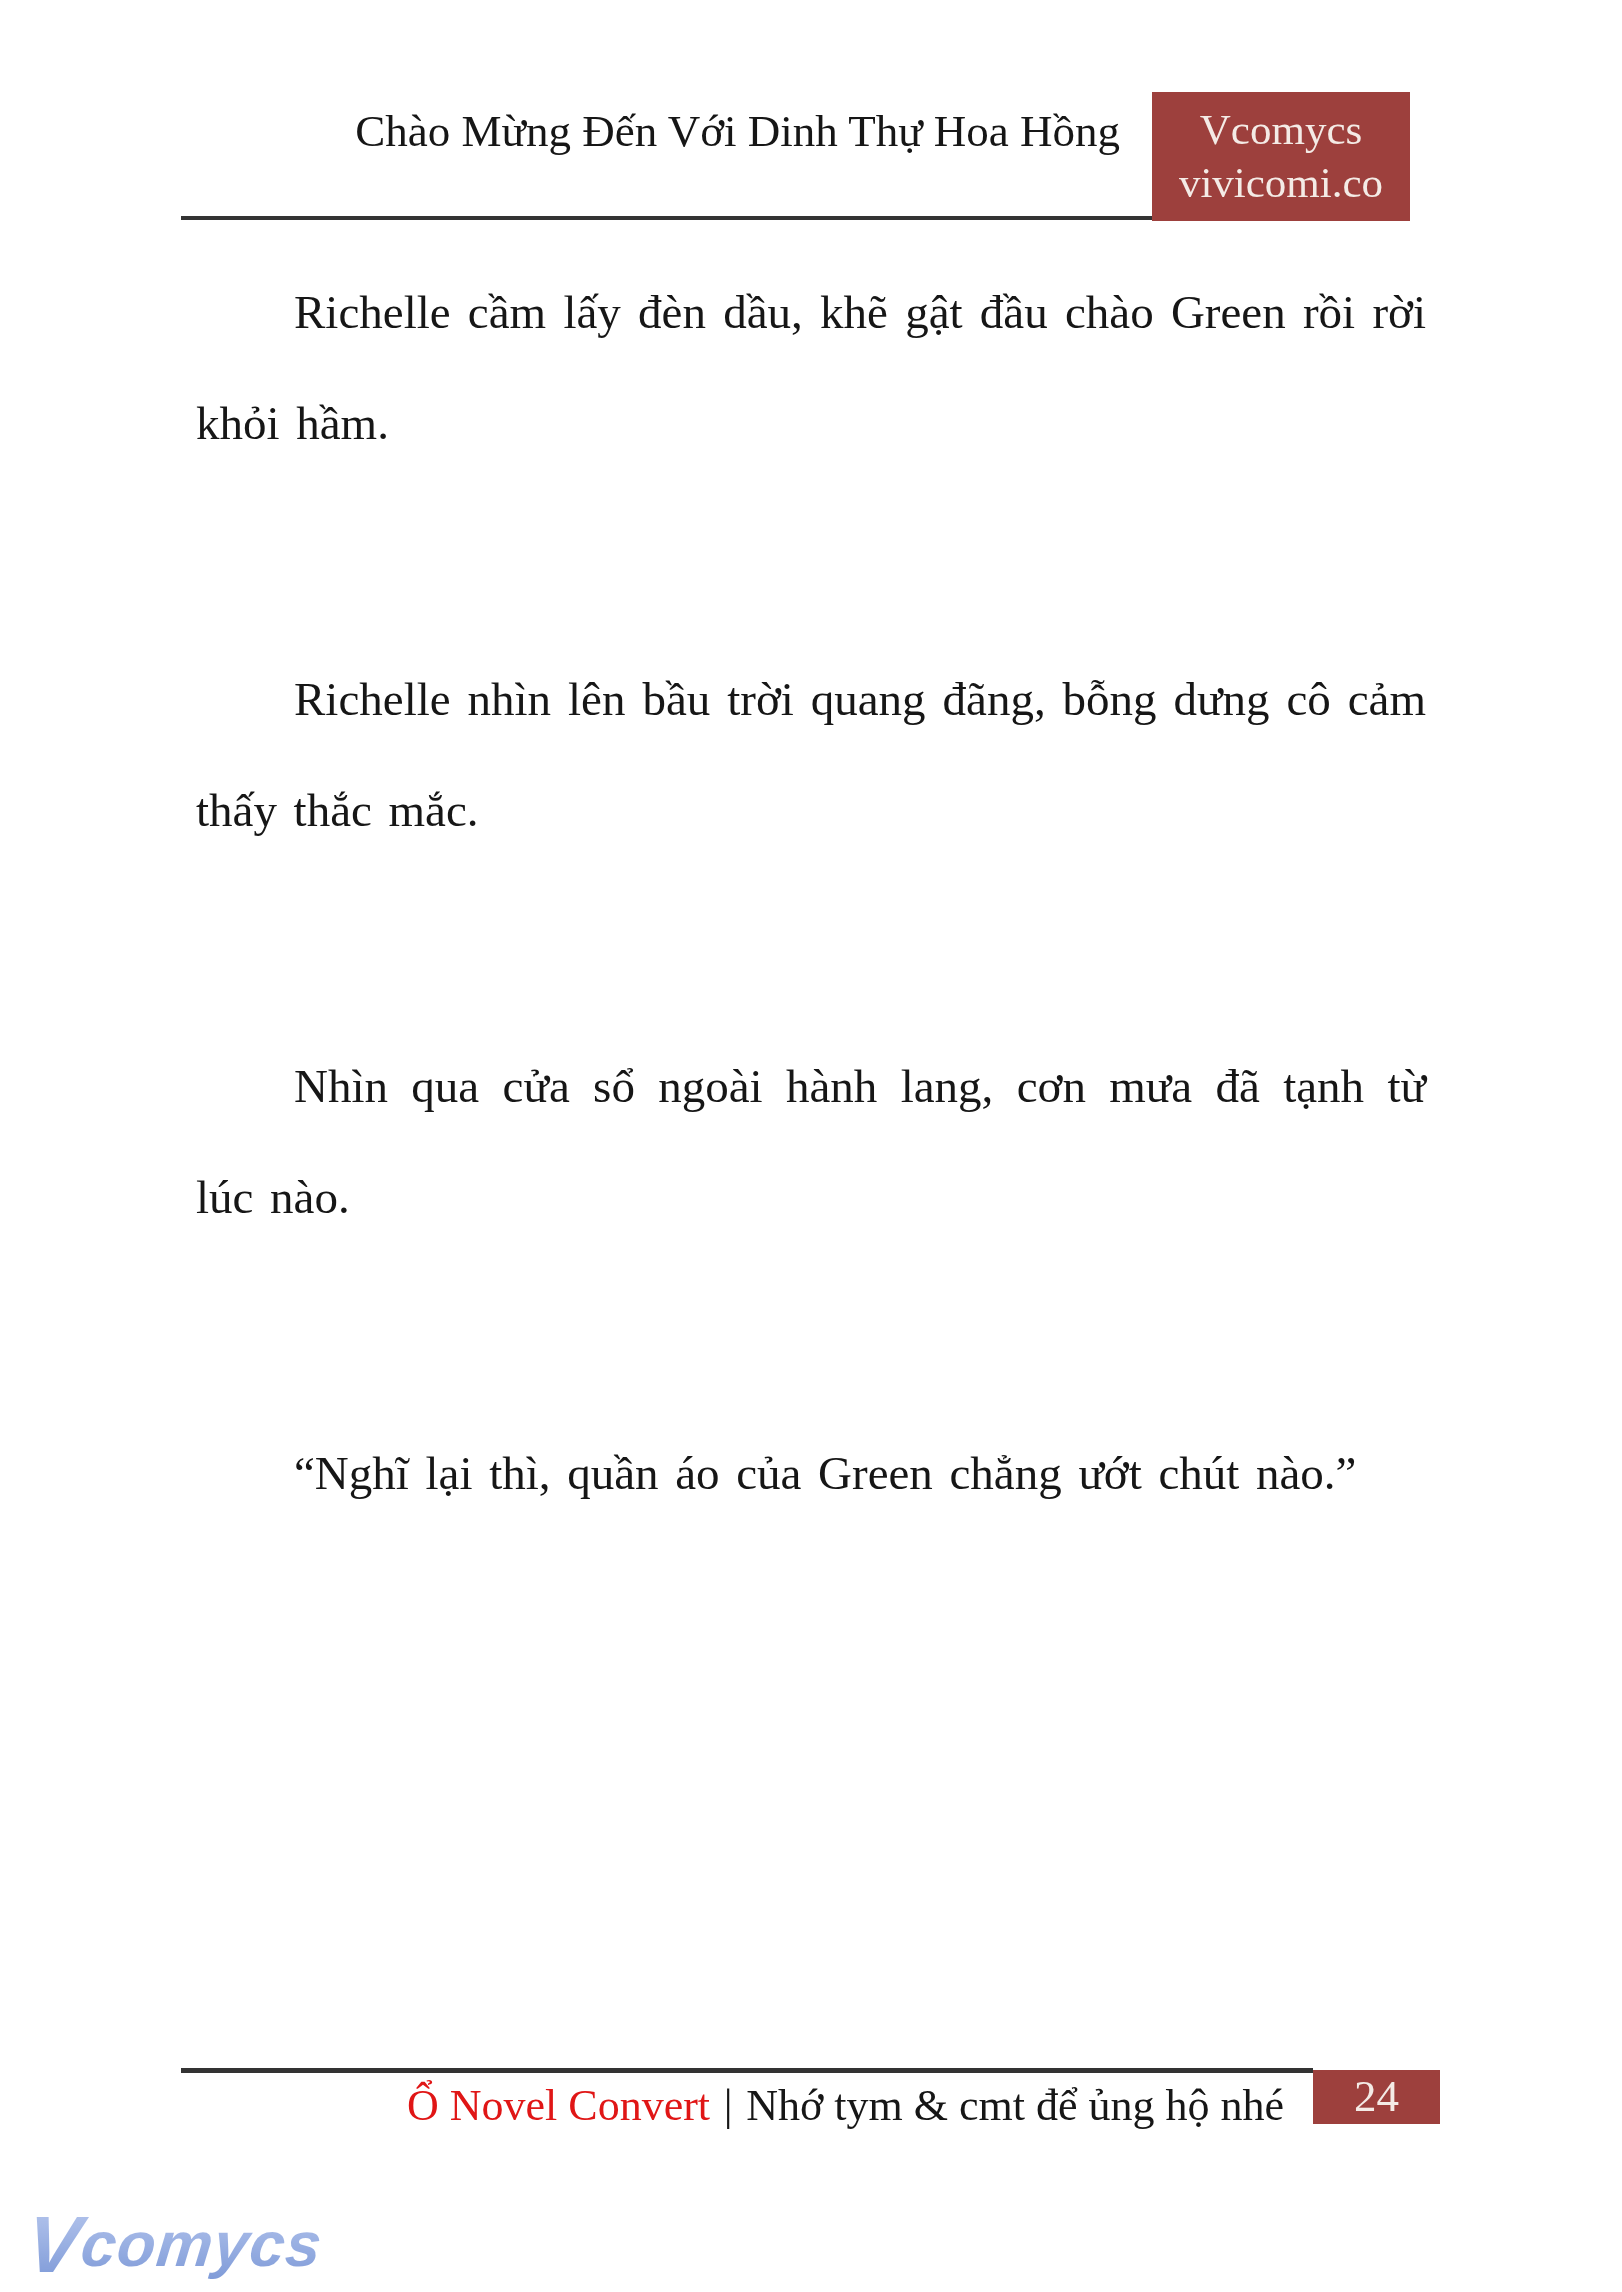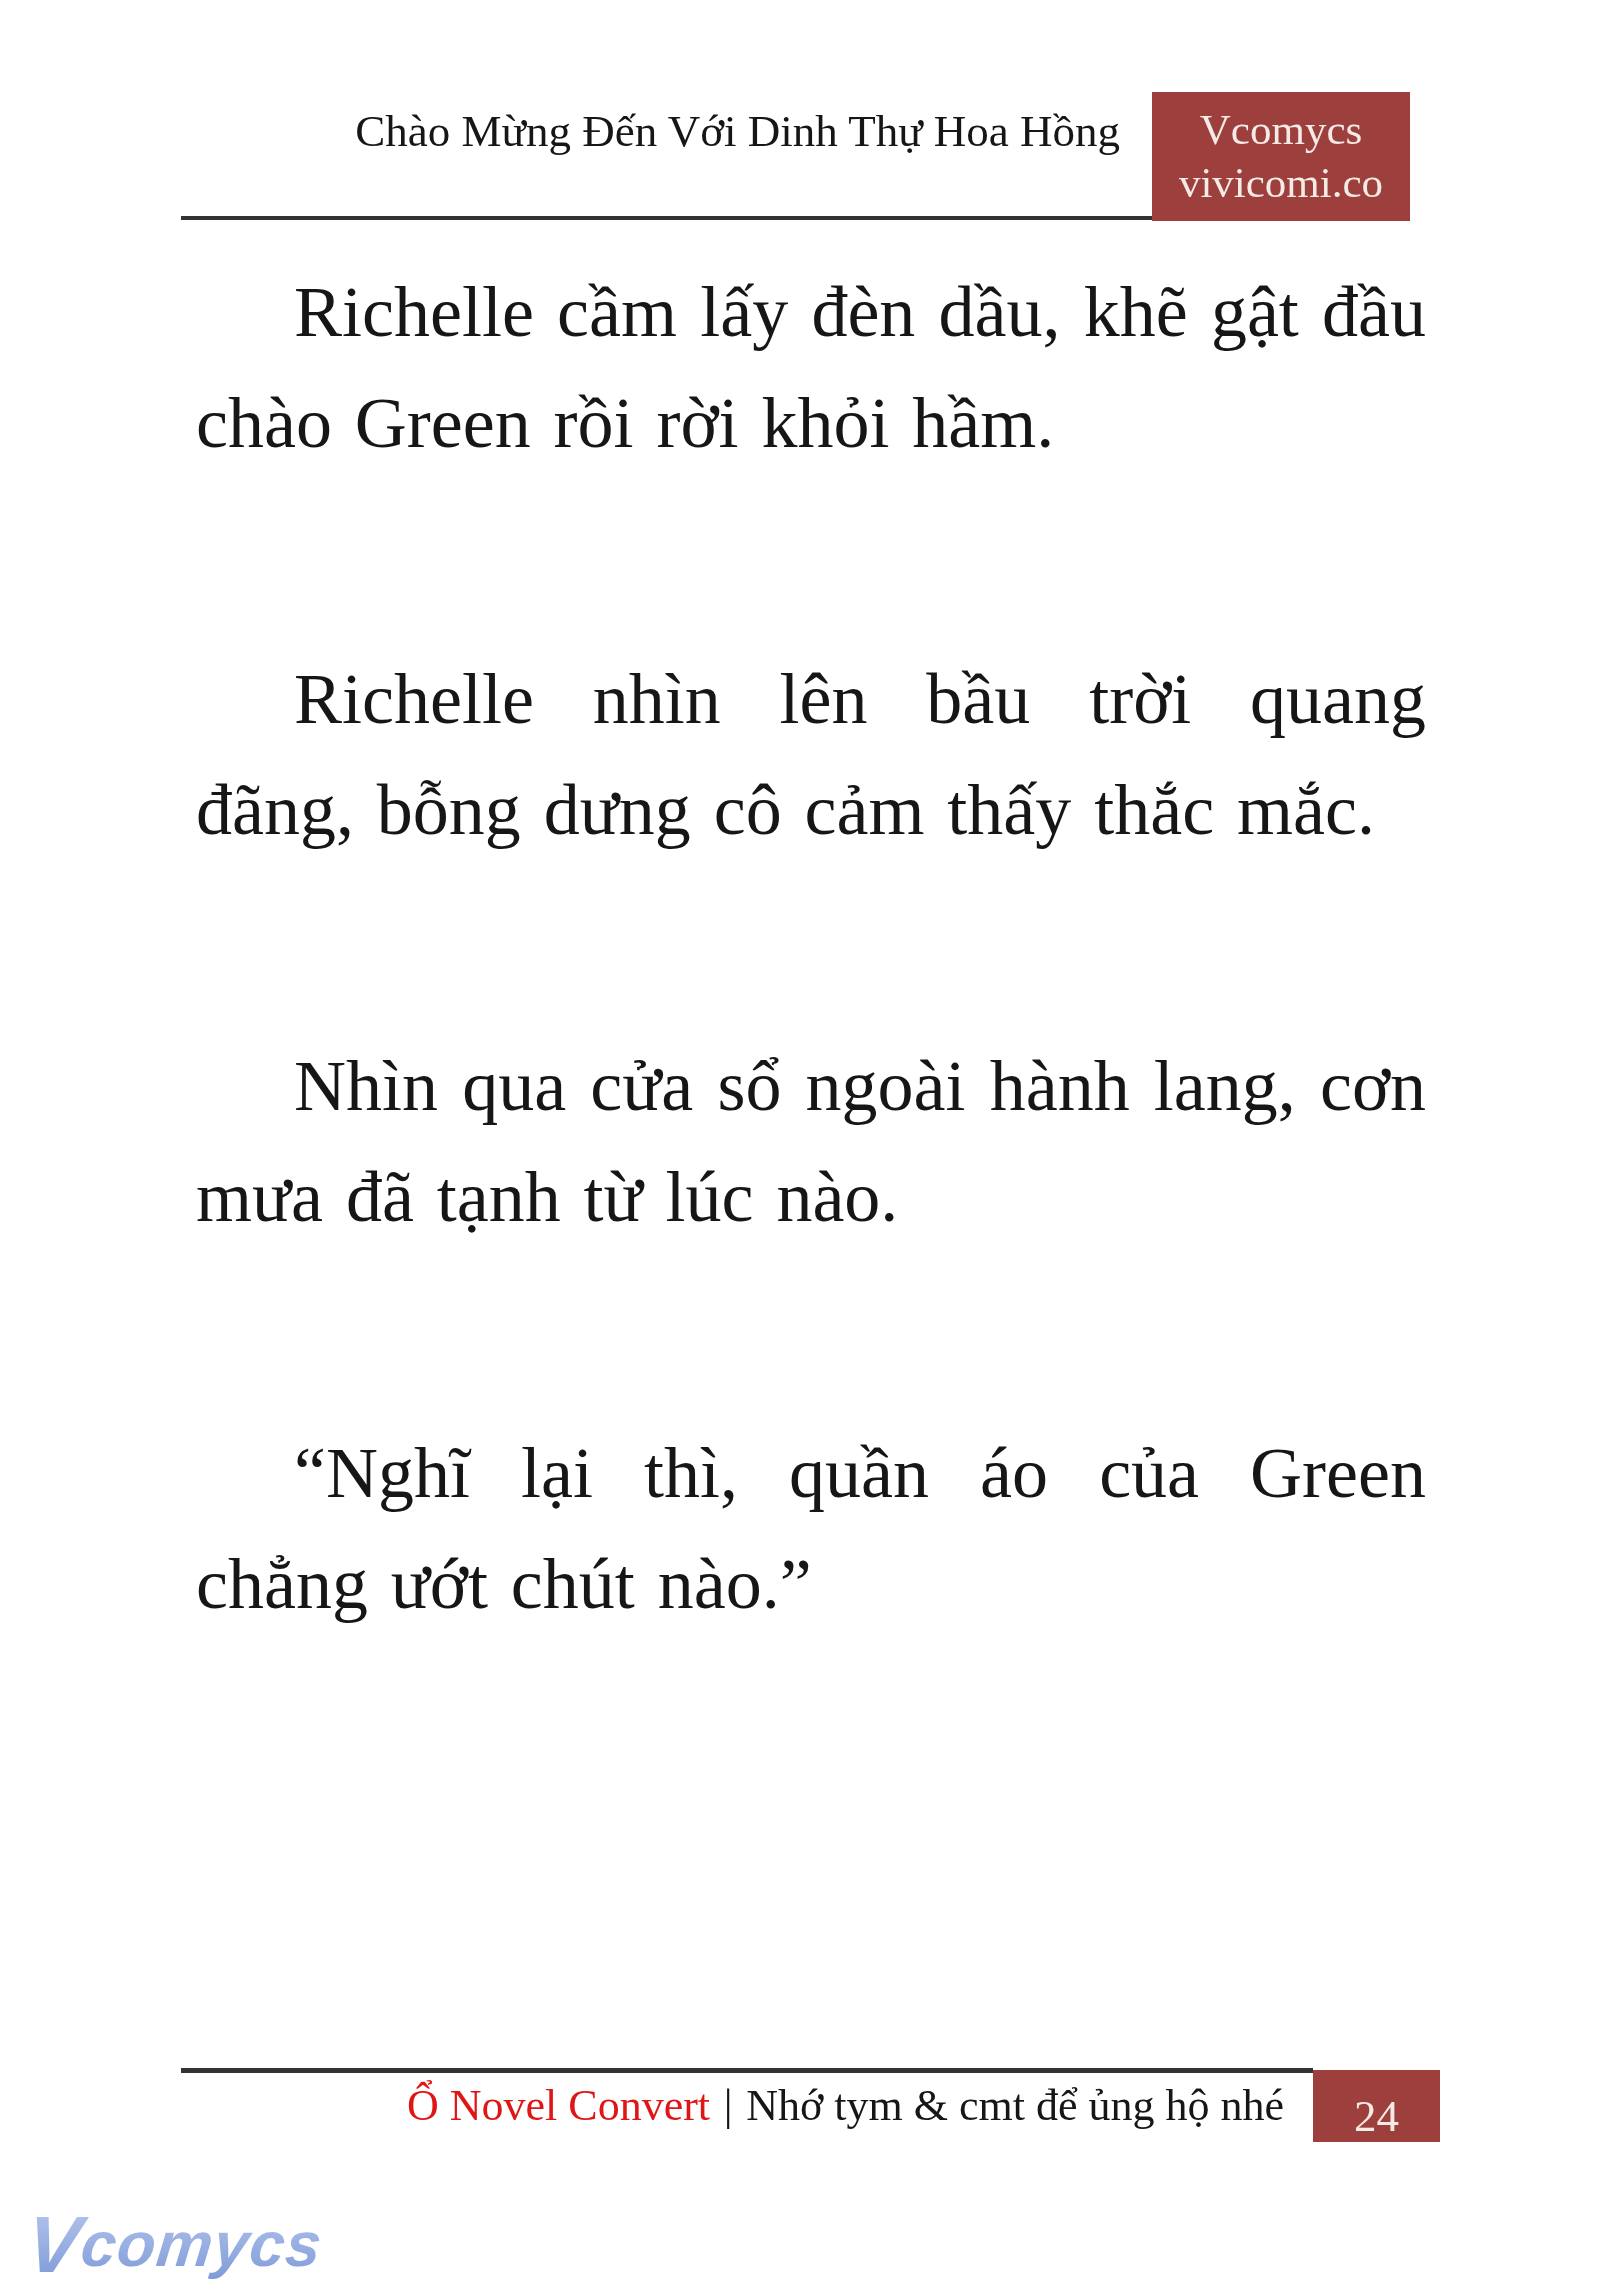--- a/index.html
+++ b/index.html
@@ -59,21 +59,21 @@
   }
 
   
   .page-body{
     position:absolute;
     top:257px;
     left:196px;
     width:1230px;
   }
   .body-paragraph{
-    font-size:72px;
+    font-size:47px;
     line-height:111px;
     text-align:justify;
     text-indent:98px;
     word-spacing:4.9px;
     margin-bottom:165px;
     color:var(--text);
   }
 
   
   .footer-rule{
@@ -99,26 +99,26 @@
   }
   .footer-separator{
     margin:0 13.7px;
     font-weight:normal;
   }
   .page-number-box{
     position:absolute;
     left:1313px;
     top:2070px;
     width:127px;
-    height:72px;
+    height:54px;
     background:var(--badge-bg);
     color:var(--badge-text);
     font-size:45px;
     display:flex;
-    align-items:flex-end;
+    align-items:flex-start;
     justify-content:center;
   }
 
   
   .watermark{
     position:absolute;
     left:27.4px;
     top:2199px;
     font-family:"Liberation Sans","DejaVu Sans",sans-serif;
     font-weight:bold;

